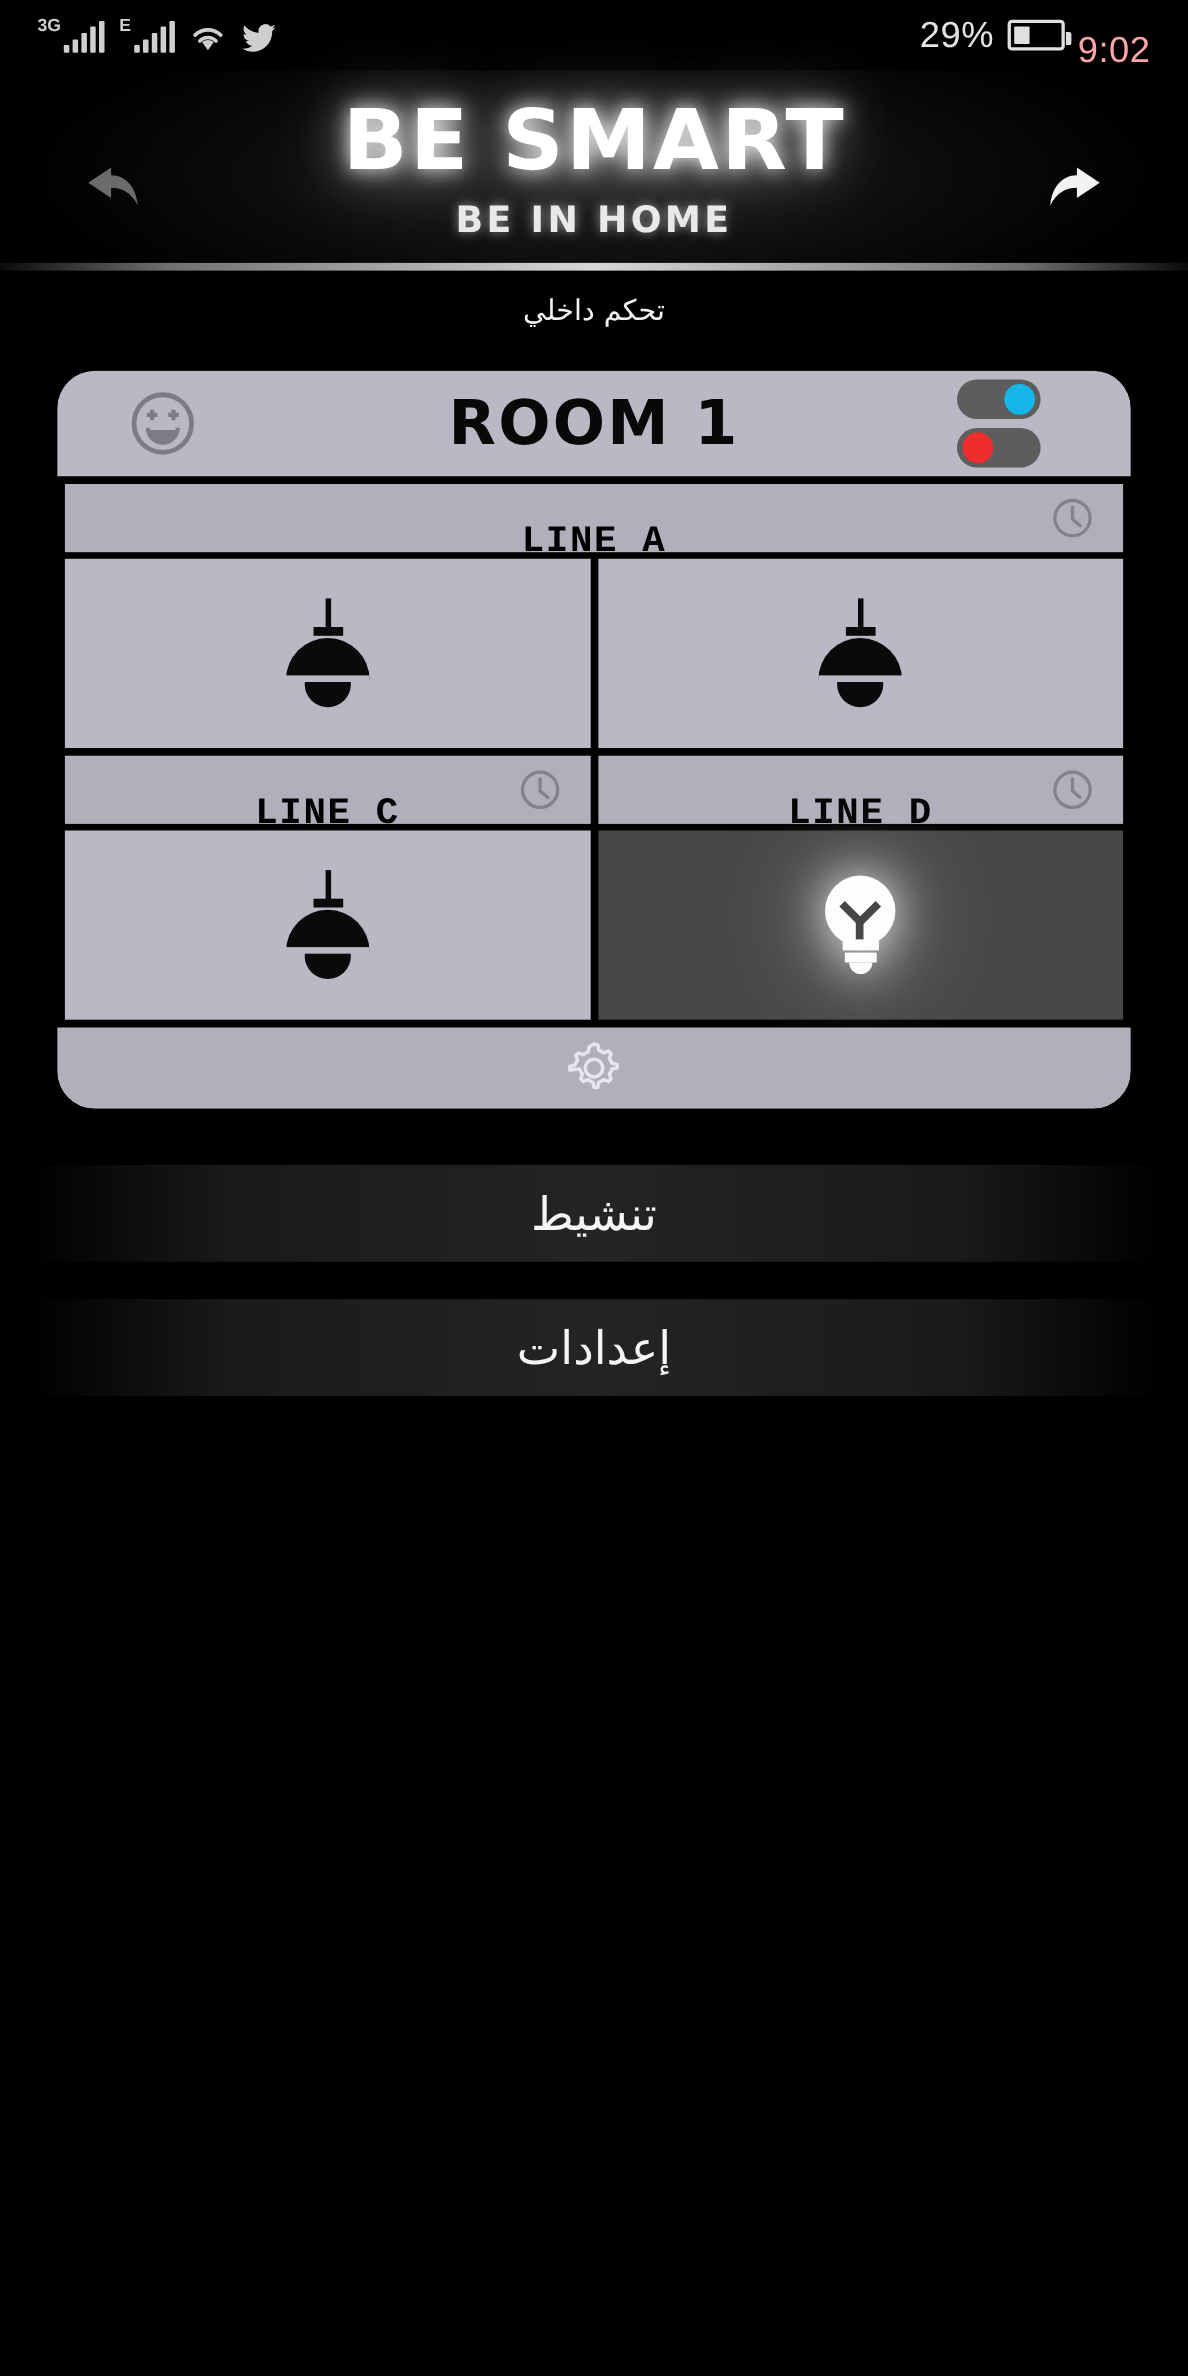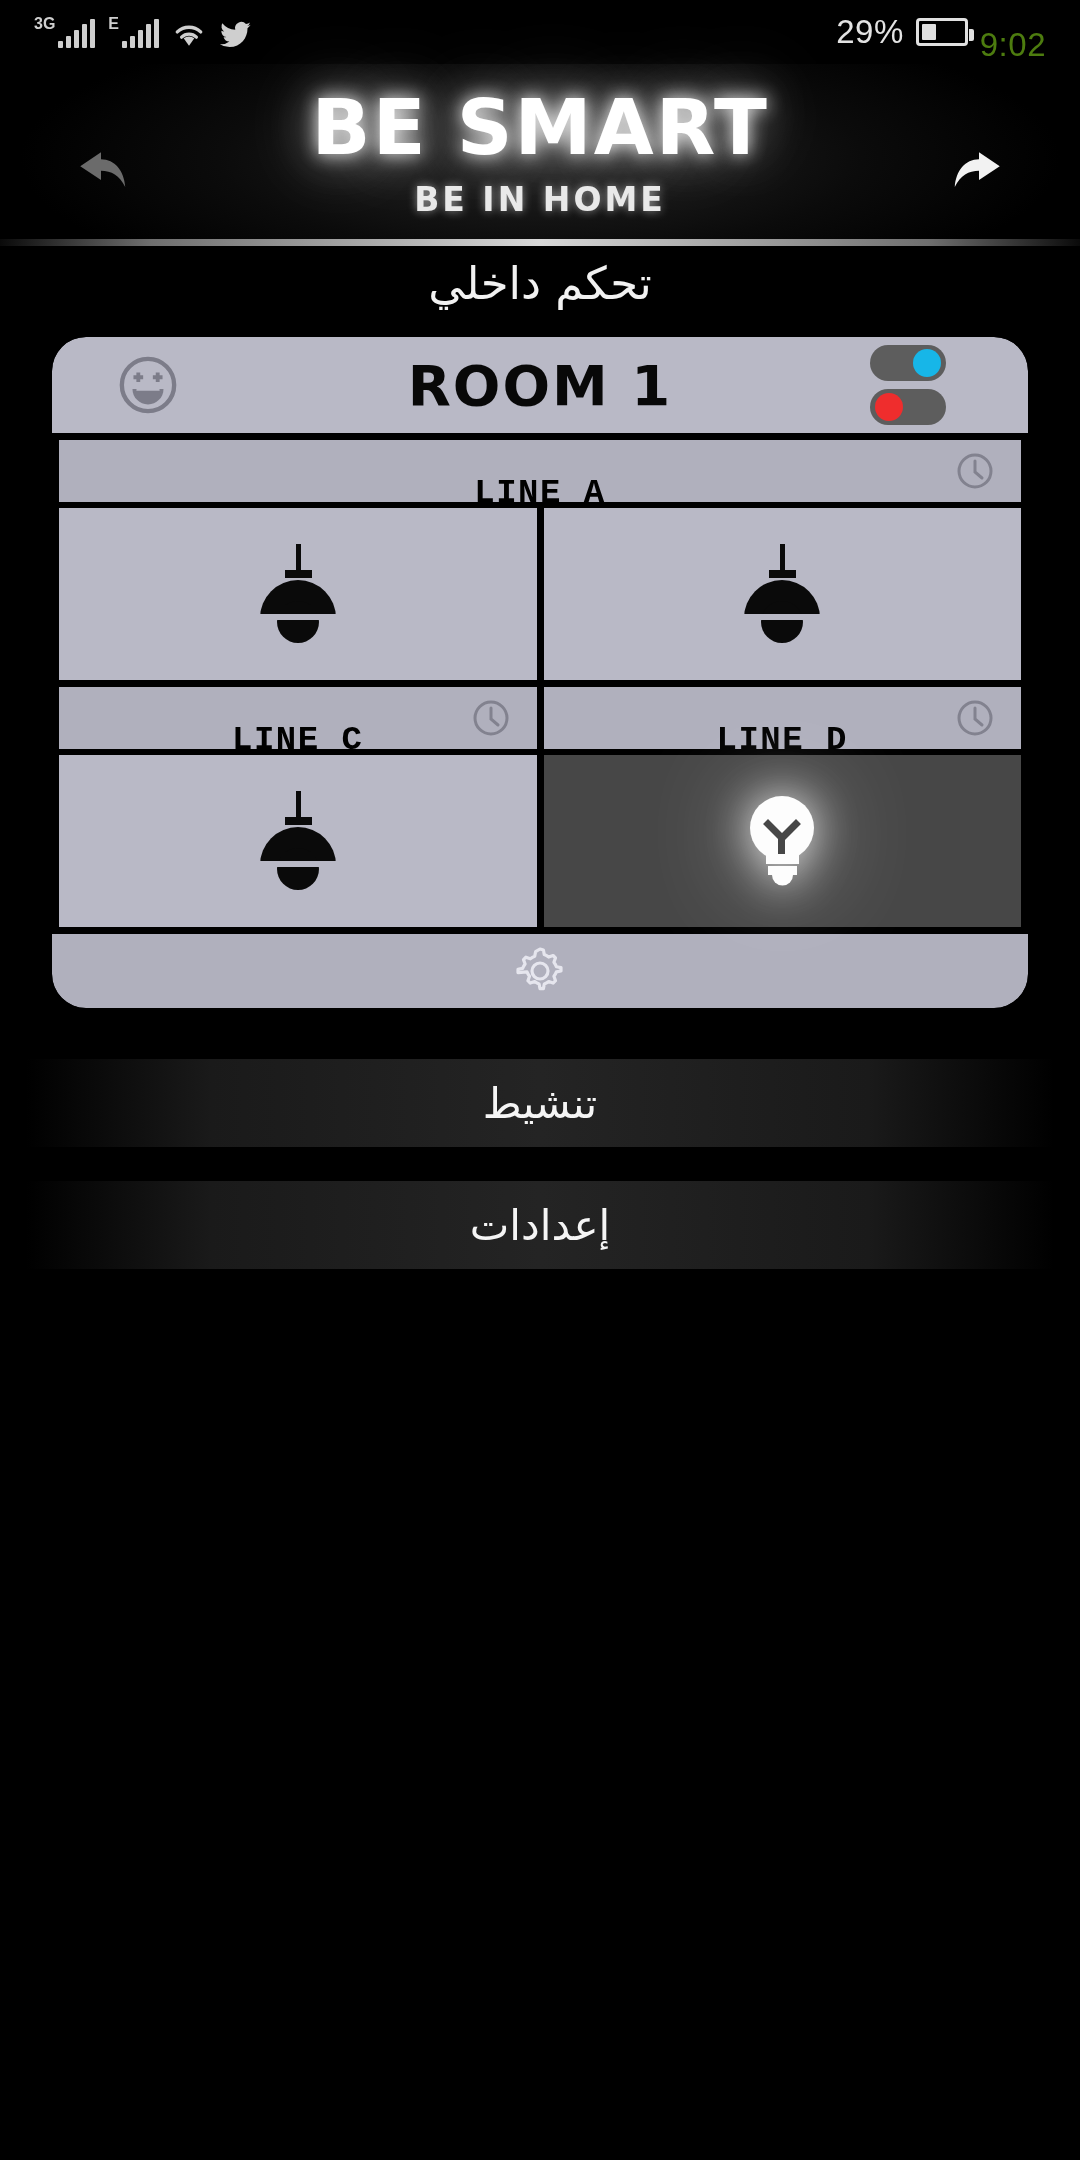--- a/index.html
+++ b/index.html
@@ -28,21 +28,21 @@
   .bars i:nth-child(3){ height:18px; }
   .bars i:nth-child(4){ height:24px; }
   .bars i:nth-child(5){ height:29px; }
   .wifi{ width:34px; height:28px; display:block; }
   .bird{ width:34px; height:28px; display:block; }
   .batt-pct{ font-size:33px; font-weight:400; letter-spacing:.5px; color:#e3e3e3; }
   .batt{ position:relative; width:52px; height:28px; border:3px solid #e0e0e0; border-radius:4px; }
   .batt::after{ content:""; position:absolute; right:-9px; top:8px; width:5px; height:12px;
                 background:#e0e0e0; border-radius:0 2px 2px 0; }
   .batt .fill{ position:absolute; left:3px; top:3px; bottom:3px; width:30%; background:#e0e0e0; border-radius:1px; }
-  .clock-txt{ font-size:33px; color:#4d7c0f; letter-spacing:.5px;margin-top:25px; }
+  .clock-txt{ font-size:33px; color:#fca5a5; letter-spacing:.5px;margin-top:25px; }
 
   
   .appheader{
     position:relative; width:1080px; height:182px;
     background:radial-gradient(ellipse 520px 150px at 50% 52%, #242424 0%, #0b0b0b 62%, #000 100%);
   }
   .nav-arrow{
     position:absolute; top:116px; transform:translateY(-50%);
     width:78px; height:68px; display:flex; align-items:center; justify-content:center;
   }
@@ -68,21 +68,21 @@
   }
   .divider{
     position:absolute; left:0; right:0; bottom:0; height:7px;
     background:linear-gradient(90deg,#0a0a0a 0%,#6f6f6f 14%,#d8d8d8 50%,#6f6f6f 86%,#0a0a0a 100%);
   }
 
   
   .section-caption{
     width:1080px; height:74px;
     display:flex; align-items:center; justify-content:center;
-    color:#f2f2f2; font-size:45px; direction:rtl;
+    color:#f2f2f2; font-size:26px; direction:rtl;
     font-family:"DejaVu Sans", sans-serif;
   }
 
   
   .card-wrap{ padding:17px 52px;border-radius:26px; }
   .card{
     width:976px;
     background:#000;
     border-radius:34px;
     overflow:hidden;

